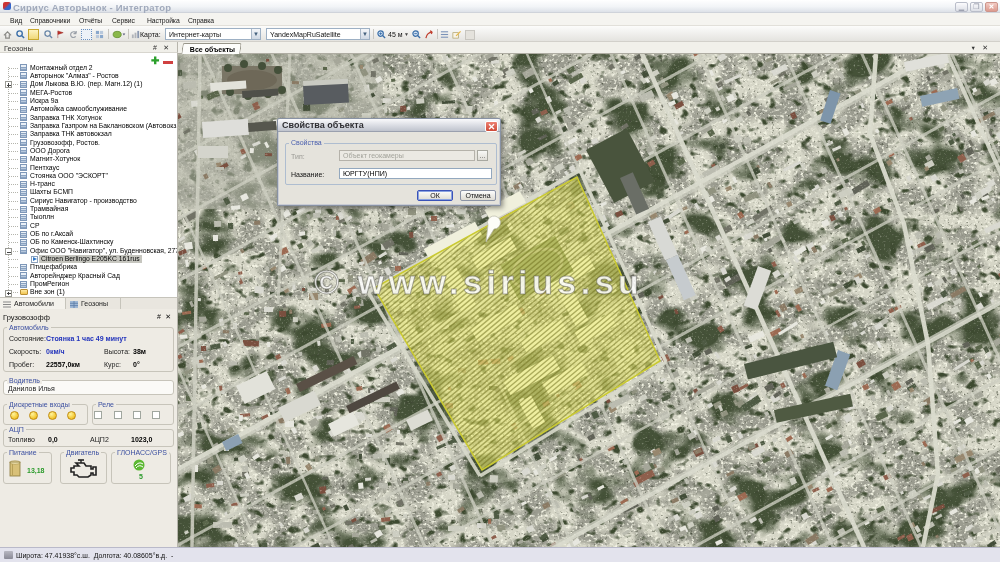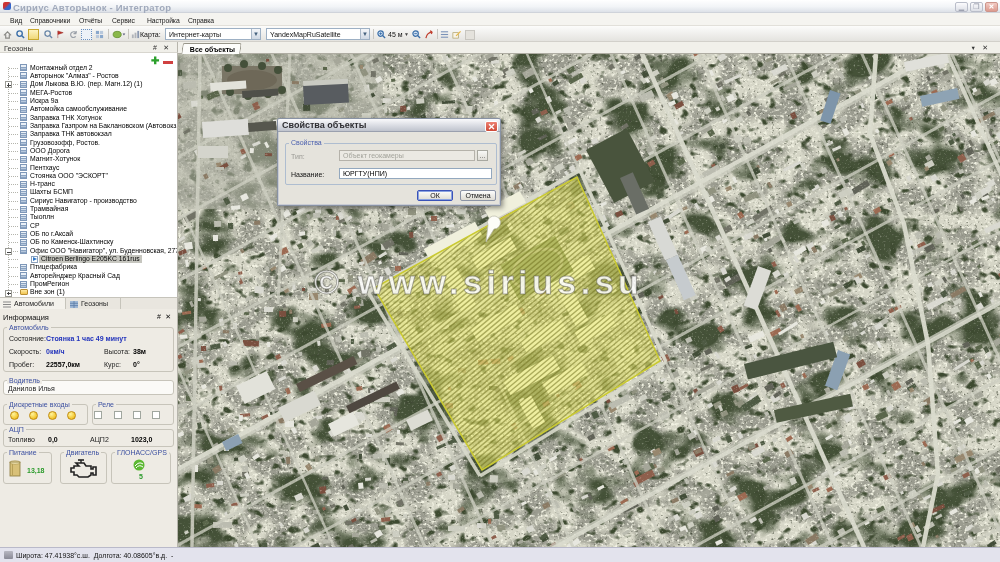--- a/index.html
+++ b/index.html
@@ -267,21 +267,21 @@
   <span class="ltab" style="left:67px;width:54px"><svg class="lti" viewBox="0 0 8 7">
         <rect x="0" y="0" width="8" height="7" fill="#9fb8d6"></rect>
         <line x1="0" y1="2.3" x2="8" y2="2.3" stroke="#5c7ca6" stroke-width="0.8"></line>
         <line x1="0" y1="4.6" x2="8" y2="4.6" stroke="#5c7ca6" stroke-width="0.8"></line>
         <line x1="4" y1="0" x2="4" y2="7" stroke="#5c7ca6" stroke-width="0.8"></line>
       </svg>Геозоны</span>
 </div>
 
 <div class="abs" id="info">
   <div class="hdr">
-      <span class="t">Информация</span>
+      <span class="t">Грузовозофф</span>
    <span style="position:absolute;right:16px;top:2px;font-size:7px">#</span>
    <span style="position:absolute;right:6px;top:2px;font-size:7px">✕</span>
     </div>
   <div class="grp" style="left:3px;top:18px;width:171px;height:45px"></div>
   <span class="glab" style="left:7px;top:14.5px">Автомобиль</span>
   <span class="fl" style="left:9px;top:26px">Состояние:</span>
     <span class="fb" style="left:46px;top:26px">Стоянка 1 час 49 минут</span>
   <span class="fl" style="left:9px;top:39px">Скорость:</span>
     <span class="fb" style="left:46px;top:39px">0км/ч</span>
   <span class="fl" style="left:104px;top:39px">Высота:</span>
@@ -1729,21 +1729,21 @@
         <rect x="190" y="115" width="300" height="310" fill="#eef04a" opacity="0.38"></rect>
         <path d="M150,130 L520,-180 M150,135 L520,-175 M150,140 L520,-170 M150,145 L520,-165 M150,150 L520,-160 M150,155 L520,-155 M150,160 L520,-150 M150,165 L520,-145 M150,170 L520,-140 M150,175 L520,-135 M150,180 L520,-130 M150,185 L520,-125 M150,190 L520,-120 M150,195 L520,-115 M150,200 L520,-110 M150,205 L520,-105 M150,210 L520,-100 M150,215 L520,-95 M150,220 L520,-90 M150,225 L520,-85 M150,230 L520,-80 M150,235 L520,-75 M150,240 L520,-70 M150,245 L520,-65 M150,250 L520,-60 M150,255 L520,-55 M150,260 L520,-50 M150,265 L520,-45 M150,270 L520,-40 M150,275 L520,-35 M150,280 L520,-30 M150,285 L520,-25 M150,290 L520,-20 M150,295 L520,-15 M150,300 L520,-10 M150,305 L520,-5 M150,310 L520,0 M150,315 L520,5 M150,320 L520,10 M150,325 L520,15 M150,330 L520,20 M150,335 L520,25 M150,340 L520,30 M150,345 L520,35 M150,350 L520,40 M150,355 L520,45 M150,360 L520,50 M150,365 L520,55 M150,370 L520,60 M150,375 L520,65 M150,380 L520,70 M150,385 L520,75 M150,390 L520,80 M150,395 L520,85 M150,400 L520,90 M150,405 L520,95 M150,410 L520,100 M150,415 L520,105 M150,420 L520,110 M150,425 L520,115 M150,430 L520,120 M150,435 L520,125 M150,440 L520,130 M150,445 L520,135 M150,450 L520,140 M150,455 L520,145 M150,460 L520,150 M150,465 L520,155 M150,470 L520,160 M150,475 L520,165 M150,480 L520,170 M150,485 L520,175 M150,490 L520,180 M150,495 L520,185 M150,500 L520,190 M150,505 L520,195 M150,510 L520,200 M150,515 L520,205 M150,520 L520,210 M150,525 L520,215 M150,530 L520,220 M150,535 L520,225 M150,540 L520,230 M150,545 L520,235 M150,550 L520,240 M150,555 L520,245 M150,560 L520,250 M150,565 L520,255 M150,570 L520,260 M150,575 L520,265 M150,580 L520,270 M150,585 L520,275 M150,590 L520,280 M150,595 L520,285 M150,600 L520,290 M150,605 L520,295 M150,610 L520,300 M150,615 L520,305 M150,620 L520,310 M150,625 L520,315 M150,630 L520,320 M150,635 L520,325 M150,640 L520,330 M150,645 L520,335 M150,650 L520,340 M150,655 L520,345 M150,660 L520,350 M150,665 L520,355 M150,670 L520,360 M150,675 L520,365 M150,680 L520,370 M150,685 L520,375 M150,690 L520,380 M150,695 L520,385 M150,700 L520,390 M150,705 L520,395 M150,710 L520,400 M150,715 L520,405 M150,720 L520,410 M150,725 L520,415 M150,730 L520,420 M150,735 L520,425 M150,740 L520,430 M150,745 L520,435 M150,750 L520,440 M150,755 L520,445" stroke="#6a6a18" stroke-width="1.4" stroke-opacity="0.5" fill="none"></path>
       </g>
       <path d="M399,123 L482,307 L304,416 L196,234 Z" fill="none" stroke="#caca30" stroke-width="1.5"></path>
       <path d="M308,188 l8,-13 a6.5,6.5 0 1 0 -6,-4 z" fill="#fdfdf8" stroke="#b9b9a9" stroke-width="0.7"></path>
       <text x="136" y="240" font-family="Liberation Sans, sans-serif" font-size="34" font-weight="bold" fill="#ffffff" fill-opacity="0.85" stroke="#55554e" stroke-opacity="0.5" stroke-width="1" letter-spacing="4.5">© www.sirius.su</text>
     </svg></div>
 
 <div class="abs" id="dlg">
   <div class="tbar">
-      <span class="t">Свойства объекты</span>
+      <span class="t">Свойства объекта</span>
       <span class="x">✕</span>
     </div>
   <div class="grp2"></div>
     <span class="glab2">Свойства</span>
   <span class="lab" style="left:13px;top:34px;color:#9a9a94">Тип:</span>
   <span class="din" style="left:61px;top:31px;width:136px;background:#ebe9e3;color:#a3a39b;border-color:#b5b2aa">Объект геокамеры</span>
   <span class="din" style="left:199px;top:31px;width:11px;background:linear-gradient(#f8f8f6,#dfddd6);border-color:#a8a8a0;color:#555;text-align:center;padding:0">...</span>
   <span class="lab" style="left:13px;top:52px;color:#111">Название:</span>
   <span class="din" style="left:61px;top:49px;width:153px;background:#fff;color:#000">ЮРГТУ(НПИ)</span>
   <span class="dbtn" style="left:139px;top:71px;border-color:#3a52b8;box-shadow:0 0 0 1px #8aa2e0 inset">ОК</span>

